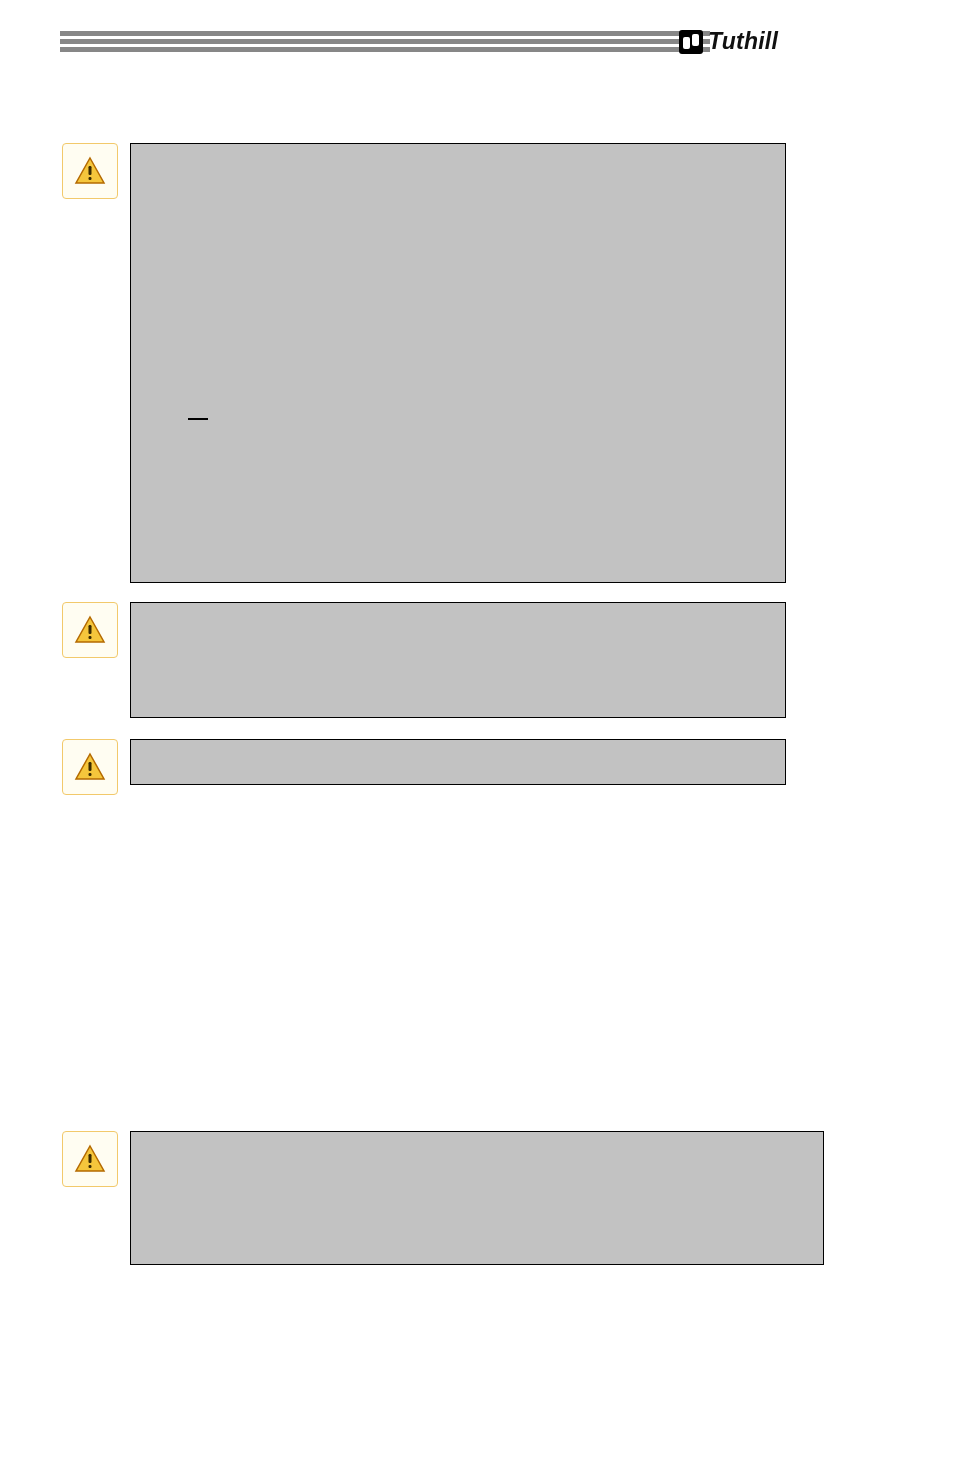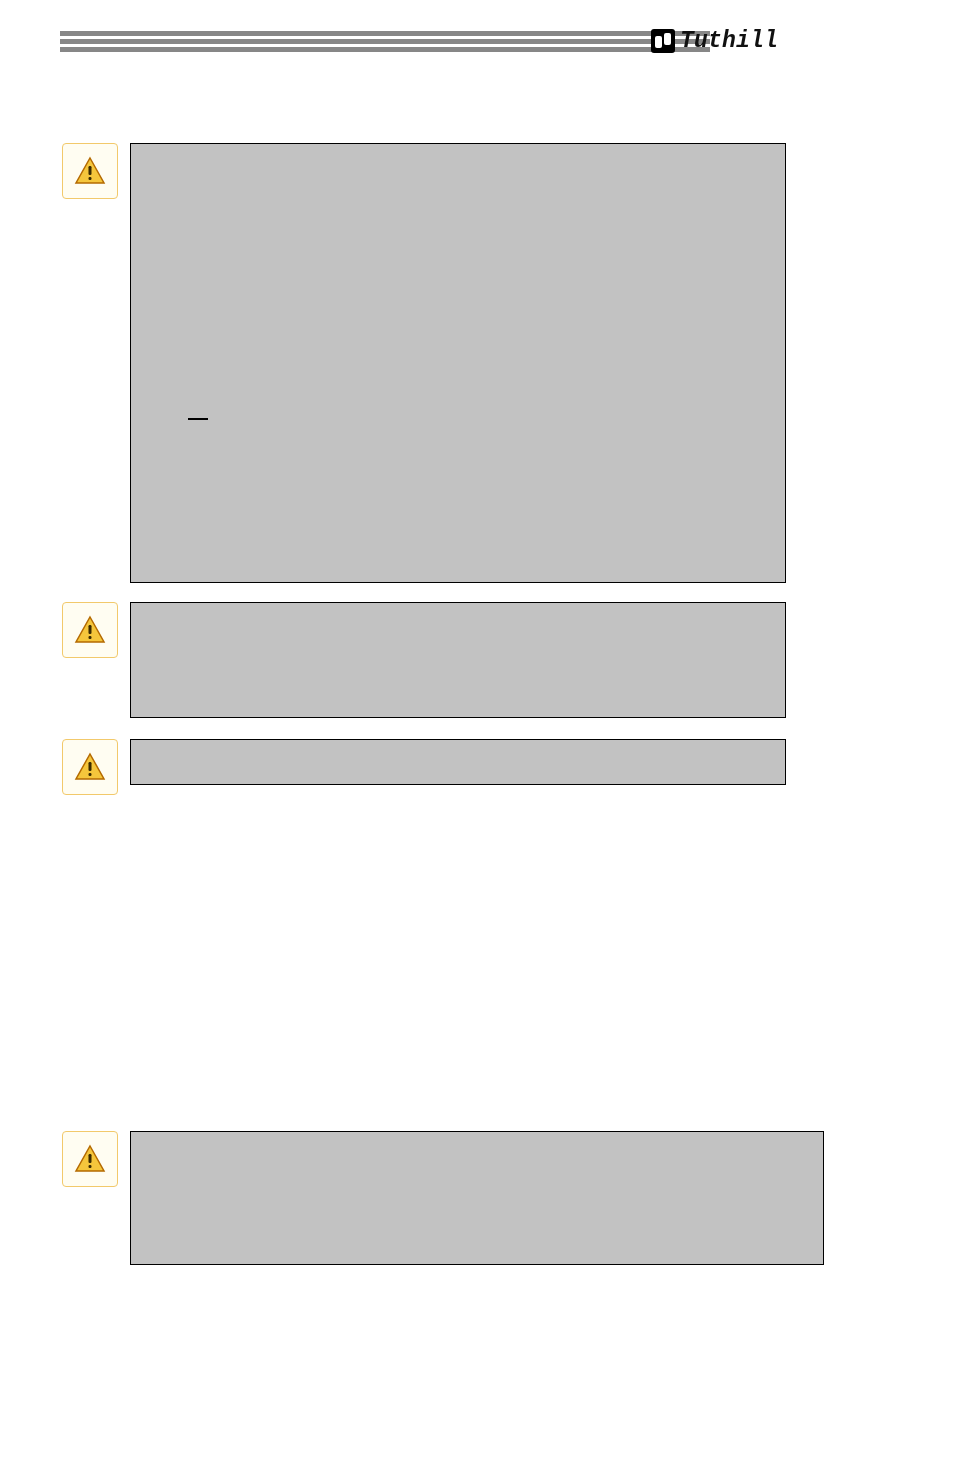--- a/index.html
+++ b/index.html
@@ -4,21 +4,21 @@
 <style>
   html, body {
     margin: 0;
     padding: 0;
     background: #fff;
   }
   #page {
     width: 858px;
     height: 1475px;
     position: relative;
-    font-family: Liberation Mono, monospace;
+    font-family: Liberation Sans, sans-serif;
     box-sizing: border-box;
   }
 
   
   .header-bars {
     position: absolute;
     left: 60px;
     right: 148px;
     top: 31px;
   }

